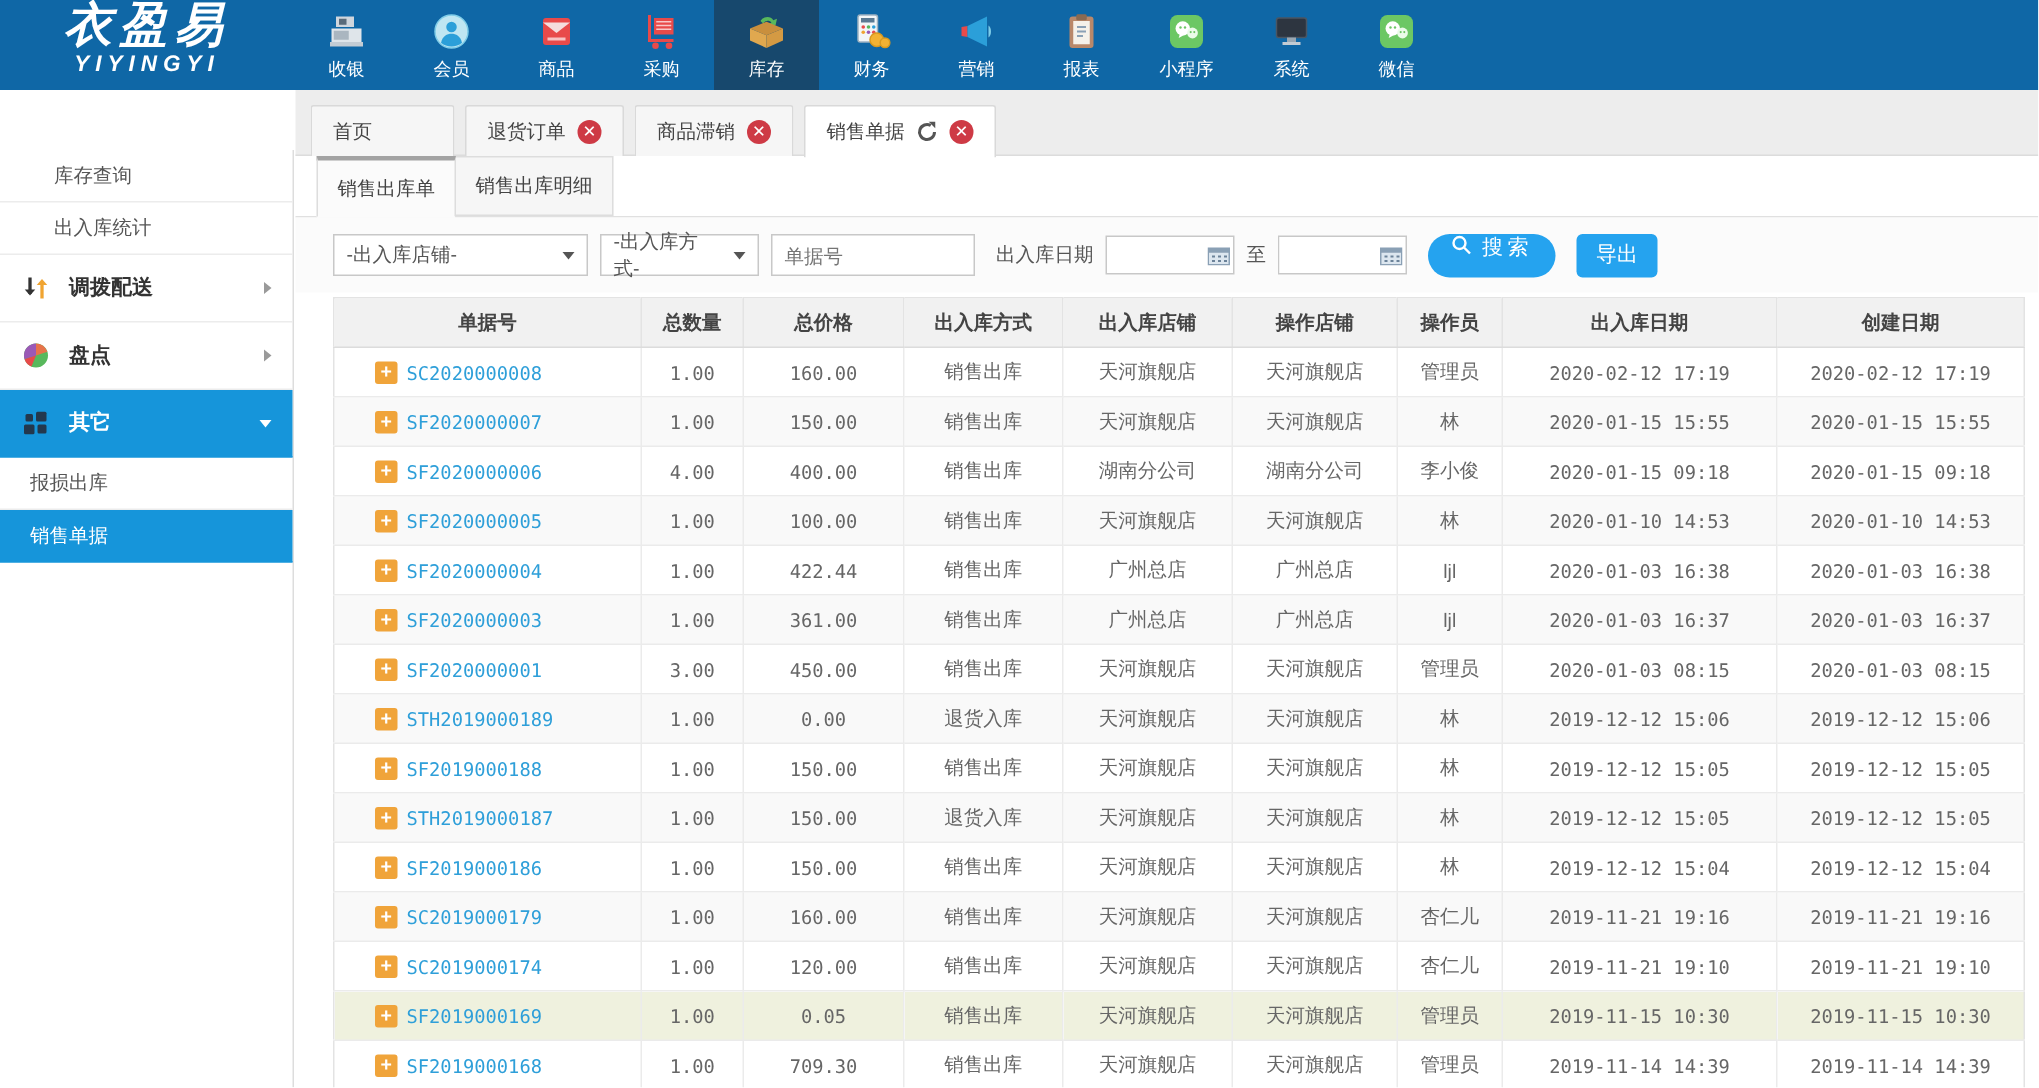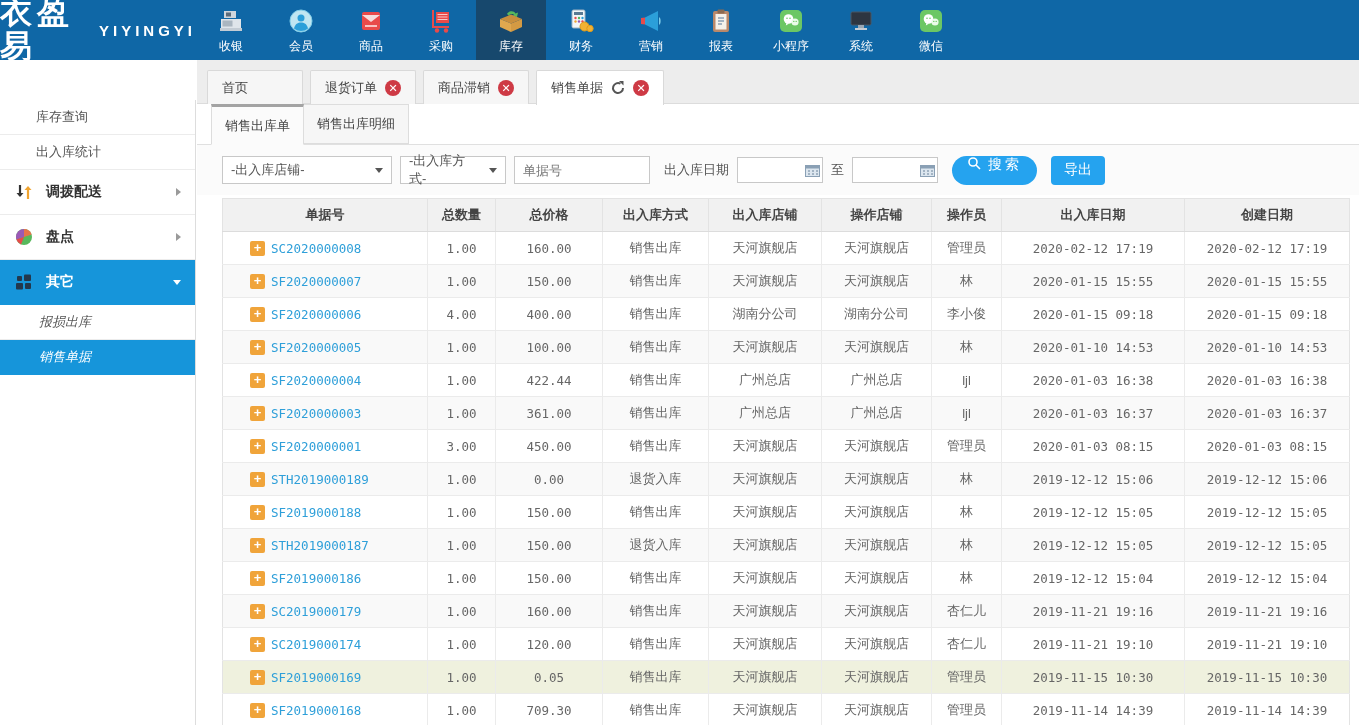--- a/index.html
+++ b/index.html
@@ -1,39 +1,39 @@
 <!DOCTYPE html>
 <html><head>
 <meta charset="utf-8">
 <style>
   html,body{margin:0;padding:0;background:#fff;}
   .app{position:relative;width:1359px;height:725px;background:#fff;overflow:hidden;
        font-family:"Liberation Sans","DejaVu Sans",sans-serif;}
 
   
   .header{position:absolute;top:0;left:0;right:0;height:60px;background:#0f67a6;display:flex;}
-  .logo{width:196px;display:flex;flex-direction:row;align-items:center;justify-content:flex-start;color:#fff;}
+  .logo{width:196px;display:flex;flex-direction:column;align-items:center;justify-content:flex-start;color:#fff;font-style:italic;}
   .logo-title{font-size:32px;font-weight:bold;letter-spacing:5px;line-height:1.05;}
   .logo-sub{font-size:15px;font-weight:bold;letter-spacing:4px;}
   .nav{display:flex;}
   .nav-item{width:70px;display:flex;flex-direction:column;align-items:center;justify-content:center;
             gap:2px;color:#fff;font-size:12px;cursor:pointer;}
   .nav-item.active{background:#17486d;}
   .nav-ic{width:30px;height:30px;display:flex;align-items:center;justify-content:center;}
   svg{display:block;}
 
   
   .sidebar{position:absolute;top:60px;left:0;width:196px;bottom:0;background:#fff;border-right:1px solid:#ddd;
            border-right:1px solid #ddd;box-sizing:border-box;margin-top:40px;}
   .side-item{display:flex;align-items:center;font-size:13px;color:#555;border-bottom:1px solid #ececec;cursor:pointer;box-sizing:border-box;}
   .side-link{height:35px;padding-left:36px;}
   .side-group{height:45px;padding:0 14px;font-size:14px;font-weight:bold;color:#333;}
   .side-group .side-ic{margin-right:12px;width:20px;height:20px;}
   .side-group .grow{flex:1;}
-  .side-sub{height:35px;padding-left:39px;font-style:italic;}
+  .side-sub{height:35px;padding-left:20px;}
   .side-item.active{background:#1695da;color:#fff;border-color:#1695da;}
   .chev-r{width:0;height:0;border-left:5px solid #9a9a9a;border-top:4px solid transparent;border-bottom:4px solid transparent;}
   .chev-d{width:0;height:0;border-top:5px solid #fff;border-left:4px solid transparent;border-right:4px solid transparent;}
 
   
   .main{position:absolute;top:60px;left:197px;right:0;bottom:0;background:#fff;}
   .tabbar{height:44px;background:#ededed;border-bottom:1px solid #dcdcdc;box-sizing:border-box;
           padding:10px 0 0 10px;display:flex;gap:7px;}
   .tab{height:34px;box-sizing:border-box;background:#f6f6f6;border:1px solid #d9d9d9;border-bottom:none;
        display:flex;align-items:center;padding:0 14px;font-size:13px;color:#444;gap:8px;

